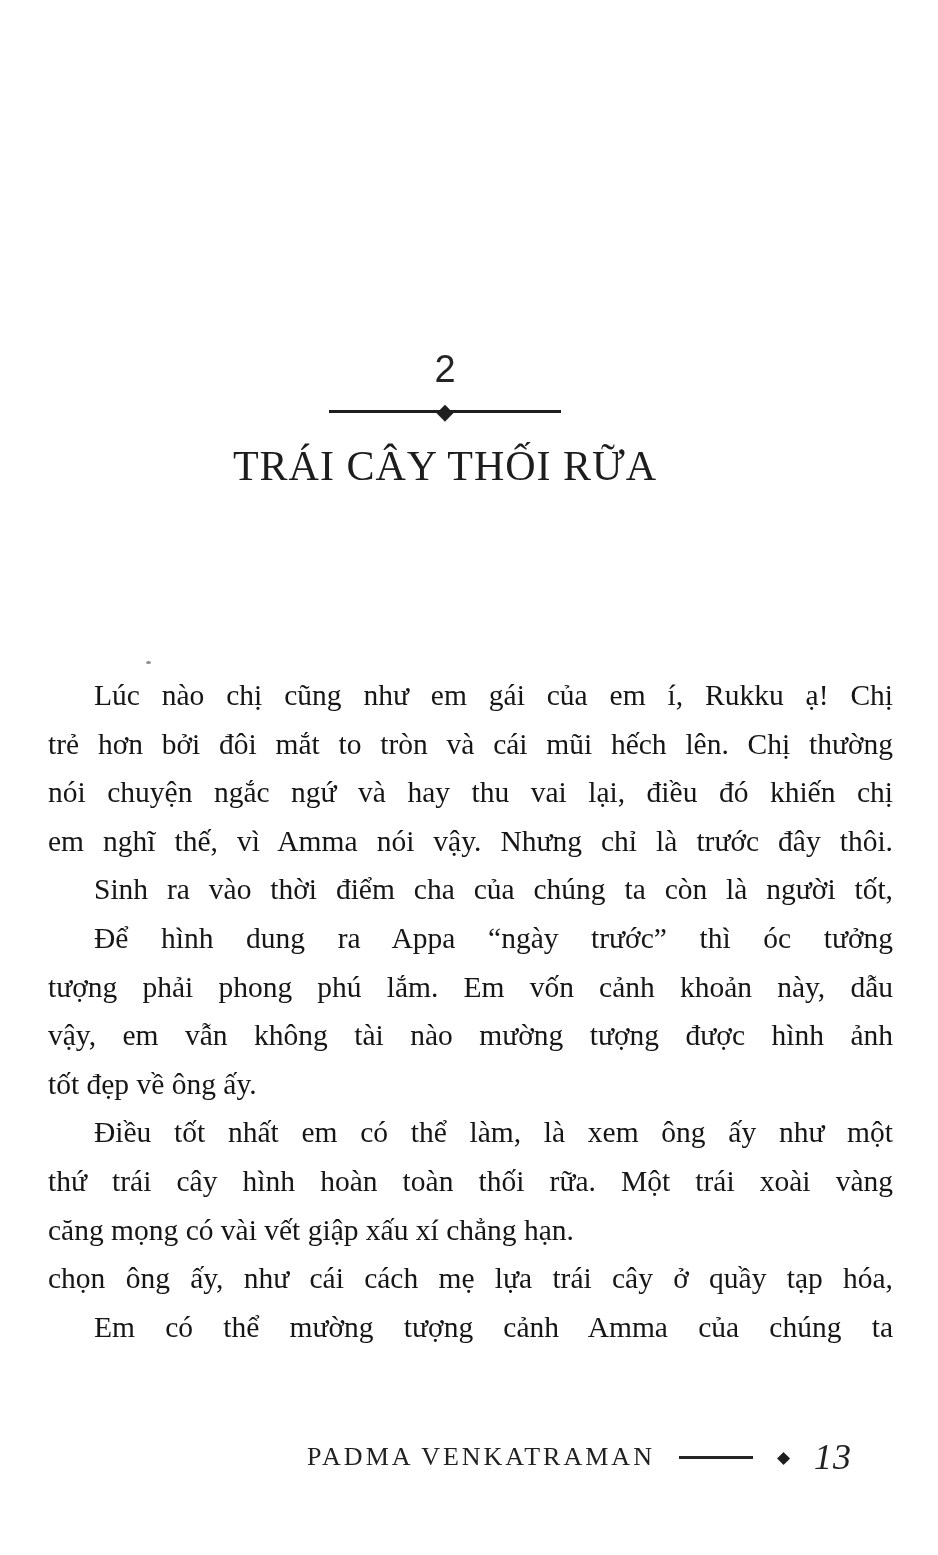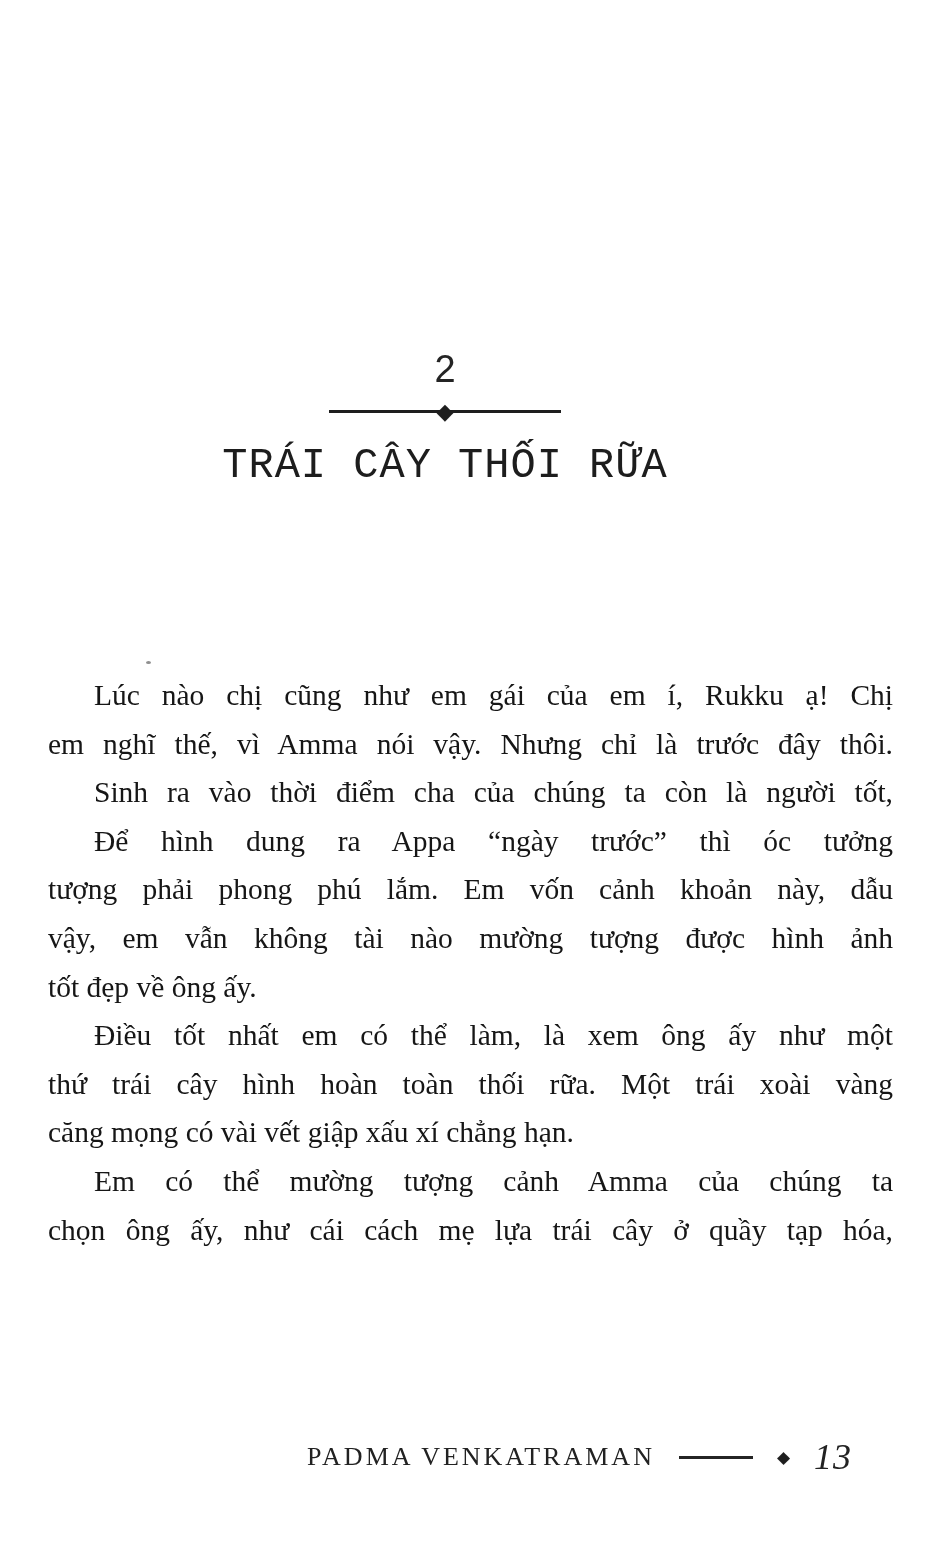--- a/index.html
+++ b/index.html
@@ -39,21 +39,21 @@
   .divider .diamond {
     position: absolute;
     left: 50%; top: 50%;
     transform: translate(-50%, -50%);
     font-size: 22px;
     line-height: 1;
     color: #1e1e1e;
   }
   .chapter-title {
     margin: 30px 0 0;
-    font-family: Liberation Mono, monospace;
+    font-family: Liberation Serif, serif;
     font-size: 42px;
     font-weight: 400;
     letter-spacing: 1px;
     line-height: 1.1;
     color: #1d1d1d;
   }
 
   
   .body-text {
     position: absolute;
@@ -121,31 +121,33 @@
     <div class="divider">
       <span class="diamond">◆</span>
     </div>
     <h1 class="chapter-title">TRÁI CÂY THỐI RỮA</h1>
   </div>
 
   <span class="artifact"></span>
 
   <div class="body-text">
     <div class="line indent">Lúc nào chị cũng như em gái của em í, Rukku ạ! Chị</div>
+    <div class="line">trẻ hơn bởi đôi mắt to tròn và cái mũi hếch lên. Chị thường</div>
+    <div class="line">nói chuyện ngắc ngứ và hay thu vai lại, điều đó khiến chị</div>
     <div class="line">em nghĩ thế, vì Amma nói vậy. Nhưng chỉ là trước đây thôi.</div>
     <div class="line indent">Sinh ra vào thời điểm cha của chúng ta còn là người tốt,</div>
     <div class="line indent">Để hình dung ra Appa “ngày trước” thì óc tưởng</div>
     <div class="line">tượng phải phong phú lắm. Em vốn cảnh khoản này, dẫu</div>
     <div class="line">vậy, em vẫn không tài nào mường tượng được hình ảnh</div>
     <div class="line end">tốt đẹp về ông ấy.</div>
     <div class="line indent">Điều tốt nhất em có thể làm, là xem ông ấy như một</div>
     <div class="line">thứ trái cây hình hoàn toàn thối rữa. Một trái xoài vàng</div>
     <div class="line end">căng mọng có vài vết giập xấu xí chẳng hạn.</div>
+    <div class="line">chọn ông ấy, như cái cách mẹ lựa trái cây ở quầy tạp hóa,</div>
     <div class="line indent">Em có thể mường tượng cảnh Amma của chúng ta</div>
-    <div class="line">chọn ông ấy, như cái cách mẹ lựa trái cây ở quầy tạp hóa,</div>
   </div>
 
   <div class="page-footer">
     <span class="author">PADMA VENKATRAMAN</span>
     <span class="footer-rule"></span>
     <span class="footer-diamond">◆</span>
     <span class="page-number">13</span>
   </div>
 
 </div>

